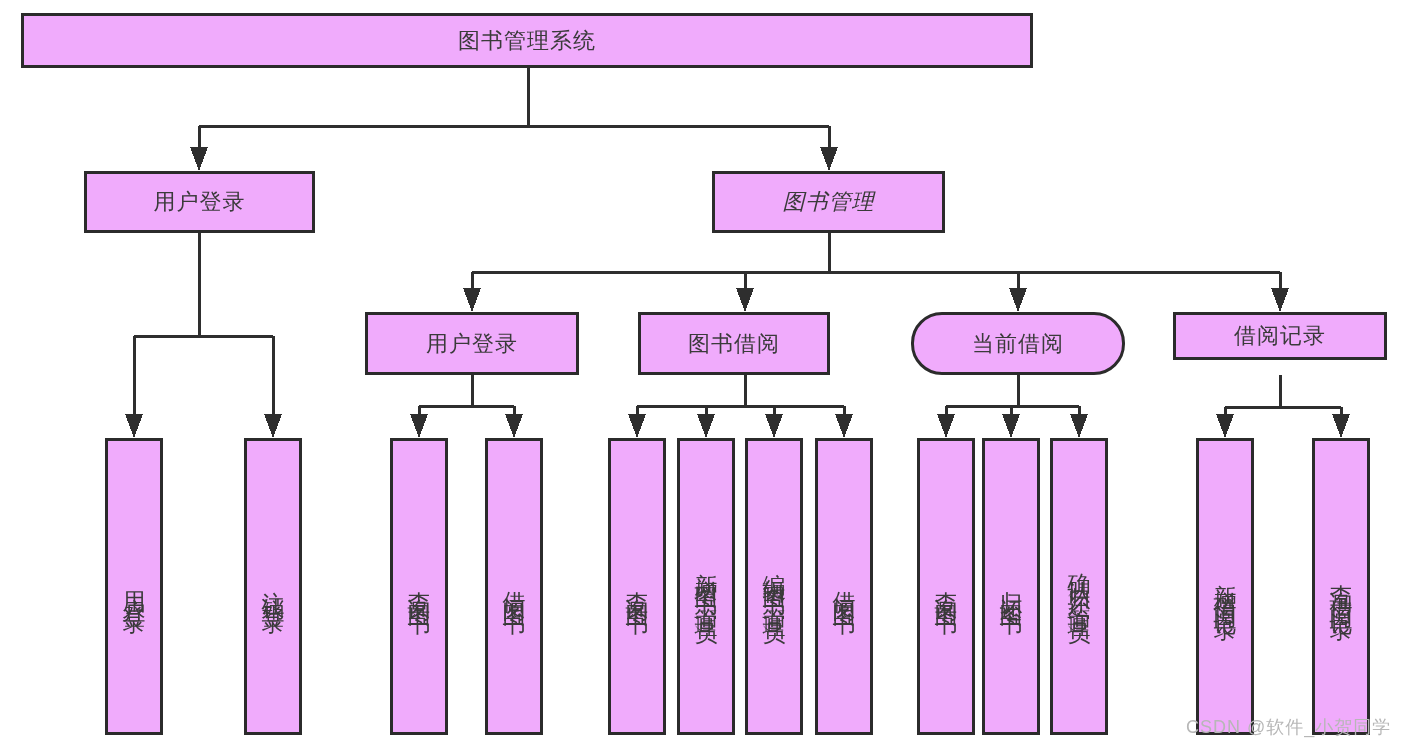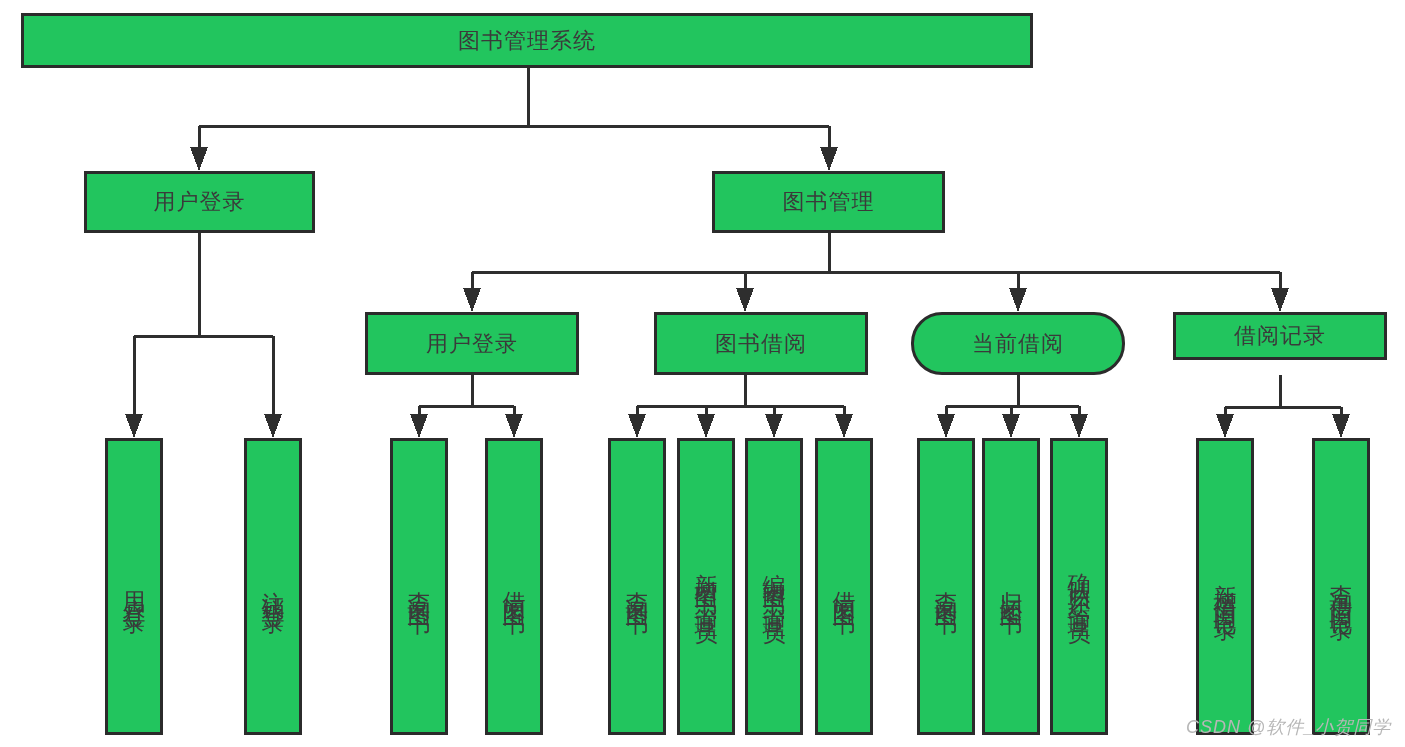--- a/index.html
+++ b/index.html
@@ -8,21 +8,21 @@
     width:1405px;height:747px;
     background:#ffffff;
     font-family:"Liberation Sans","DejaVu Sans",sans-serif;
     overflow:hidden;
   }
   .wires{position:absolute;left:0;top:0;}
   .box{
     position:absolute;
     box-sizing:border-box;
     border:3px solid #2b2b2b;
-    background:#22c55e;
+    background:#f0abfc;
     display:flex;align-items:center;justify-content:center;
     color:#3a3a3a;
     font-size:22px;
     letter-spacing:1px;
     text-align:center;
     z-index:2;
   }
   .vbox{
     writing-mode:vertical-lr;
     text-orientation:mixed;
@@ -31,21 +31,20 @@
     line-height:1;
   }
   .watermark{
     position:absolute;
     left:1186px;top:715px;
     font-size:18px;
     color:#b7b7b7;
     letter-spacing:1px;
     white-space:nowrap;
     z-index:5;
-    font-style:italic;
   }
 </style>
 </head>
 <body>
 
 <div class="canvas">
 
   <svg class="wires" width="1405" height="747" viewBox="0 0 1405 747" shape-rendering="crispEdges">
     <path fill="none" stroke="#2e2e2e" stroke-width="3" d="
       M528 68 V126 M199 126 H829 M199 126 V150 M829 126 V150
@@ -74,24 +73,24 @@
       <polygon points="1002,414 1020,414 1011,438"></polygon>
       <polygon points="1070,414 1088,414 1079,438"></polygon>
       <polygon points="1216,414 1234,414 1225,438"></polygon>
       <polygon points="1332,414 1350,414 1341,438"></polygon>
     </g>
   </svg>
 
   <div class="box" style="left:21px;top:13px;width:1012px;height:55px;">图书管理系统</div>
 
   <div class="box" style="left:84px;top:171px;width:231px;height:62px;">用户登录</div>
-  <div class="box" style="left:712px;top:171px;width:233px;height:62px;">图书管理</div>
+  <div class="box" style="left:712px;top:171px;width:233px;height:62px;font-style:italic;">图书管理</div>
 
   <div class="box" style="left:365px;top:312px;width:214px;height:63px;">用户登录</div>
-  <div class="box" style="left:638px;top:312px;width:214px;height:63px;margin-left:16px;">图书借阅</div>
+  <div class="box" style="left:638px;top:312px;width:192px;height:63px;">图书借阅</div>
   <div class="box" style="left:911px;top:312px;width:214px;height:63px;border-radius:31px;">当前借阅</div>
   <div class="box" style="left:1173px;top:312px;width:214px;height:48px;">借阅记录</div>
 
   <div class="box vbox" style="left:105px;top:438px;width:58px;height:297px;">用户登录</div>
   <div class="box vbox" style="left:244px;top:438px;width:58px;height:297px;">注销登录</div>
 
   <div class="box vbox" style="left:390px;top:438px;width:58px;height:297px;">查询图书</div>
   <div class="box vbox" style="left:485px;top:438px;width:58px;height:297px;">借阅图书</div>
 
   <div class="box vbox" style="left:608px;top:438px;width:58px;height:297px;">查询图书</div>

